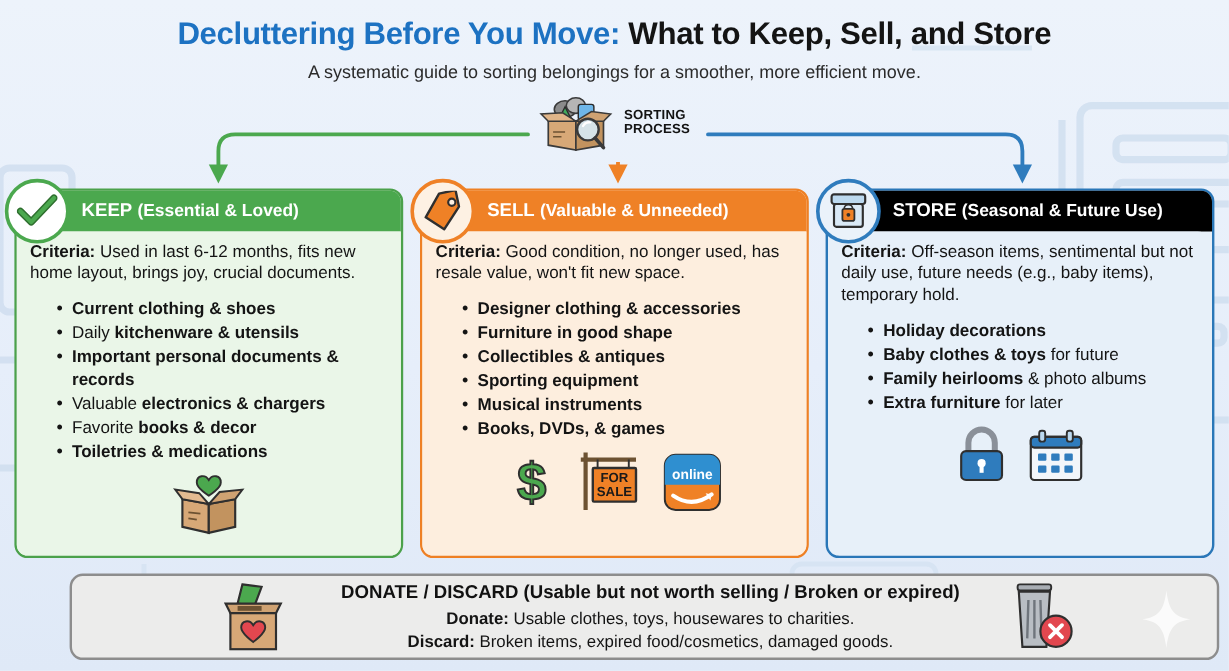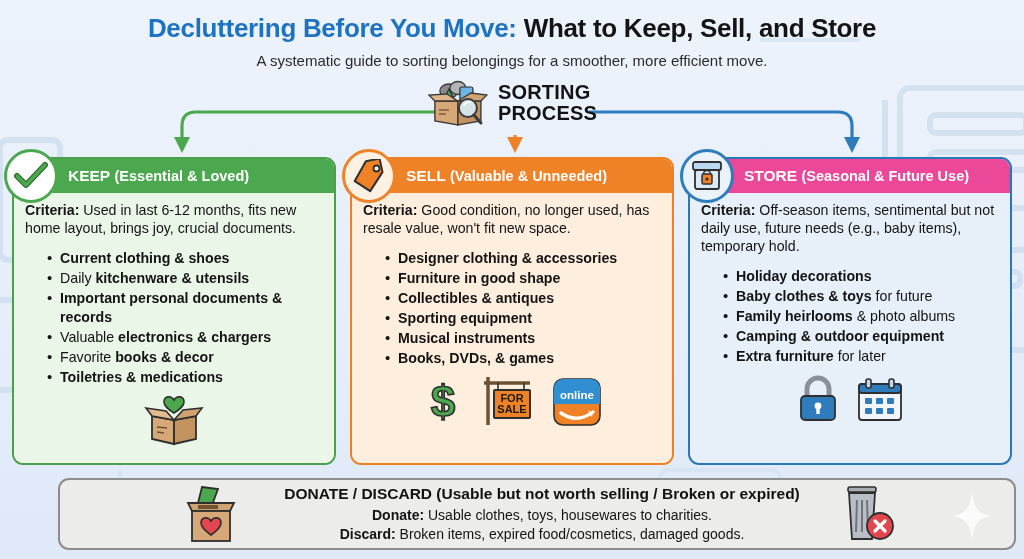--- a/index.html
+++ b/index.html
@@ -62,21 +62,21 @@
     position: absolute;
     left: 50%;
     top: 0;
     transform: translateX(-50%);
     display: flex;
     align-items: center;
     gap: 9px;
     z-index: 4;
   }
   .process-label {
-    font-size: 20px;
+    font-size: 11px;
     font-weight: bold;
     color: #131313;
     line-height: 1.05;
     letter-spacing: .2px;
   }
 
   .connectors {
     position: absolute;
     left: 0; top: 0;
     width: 1024px; height: 110px;
@@ -178,21 +178,21 @@
   .keep  .col-head { background: #4ba84e; }
   .keep  .badge { background: #ffffff; border-color: #4ba84e; }
   .keep  .col-body { background: #eaf6e8; }
 
   .sell  { border-color: #ee8024; background: #fdeede; }
   .sell  .col-head { background: #ef8126; }
   .sell  .badge { background: #fdf1e3; border-color: #ef8126; }
   .sell  .col-body { background: #fdeede; }
 
   .store { border-color: #2a77b8; background: #e7f0f9; }
-  .store .col-head { background: #ec4899; }
+  .store .col-head { background: #000000; }
   .store .badge { background: #eaf2fa; border-color: #2f7cbd; }
   .store .col-body { background: #e7f0f9; border-radius: 12px; }
 
   
   .bottom-bar {
     position: absolute;
     left: 34px;
     top: 478px;
     width: 958px;
     height: 72px;
@@ -411,21 +411,20 @@
         <span>STORE</span>&nbsp;<span class="sub">(Seasonal &amp; Future Use)</span>
       </div>
       <div class="col-body">
         <div class="criteria">
           <b>Criteria:</b><span> Off-season items, sentimental but not daily use, future needs (e.g., baby items), temporary hold.</span>
         </div>
         <ul class="items">
           <li><b>Holiday decorations</b><span></span></li>
           <li><b>Baby clothes &amp; toys</b><span> for future</span></li>
           <li><b>Family heirlooms</b><span> &amp; photo albums</span></li>
-          <li><b>Camping &amp; outdoor equipment</b><span></span></li>
           <li><b>Extra furniture</b><span> for later</span></li>
         </ul>
         <div class="col-icons">
           <svg width="44" height="50" viewBox="0 0 44 50">
             <path d="M11 24 L11 16 A11 11 0 0 1 33 16 L33 24" stroke="#8a9099" stroke-width="5" fill="none"></path>
             <rect x="5" y="23" width="34" height="24" rx="4" fill="#2f7cbd" stroke="#2f2f2f" stroke-width="1.8"></rect>
             <circle cx="22" cy="33" r="3.4" fill="#ffffff"></circle>
             <rect x="20.3" y="33" width="3.4" height="8" fill="#ffffff"></rect>
           </svg>
           <svg width="48" height="46" viewBox="0 0 48 46">

